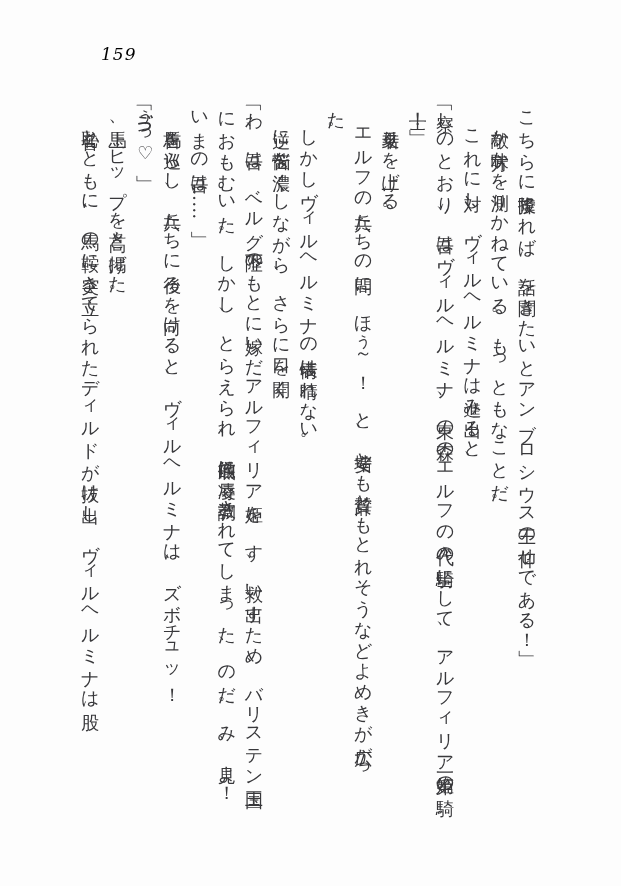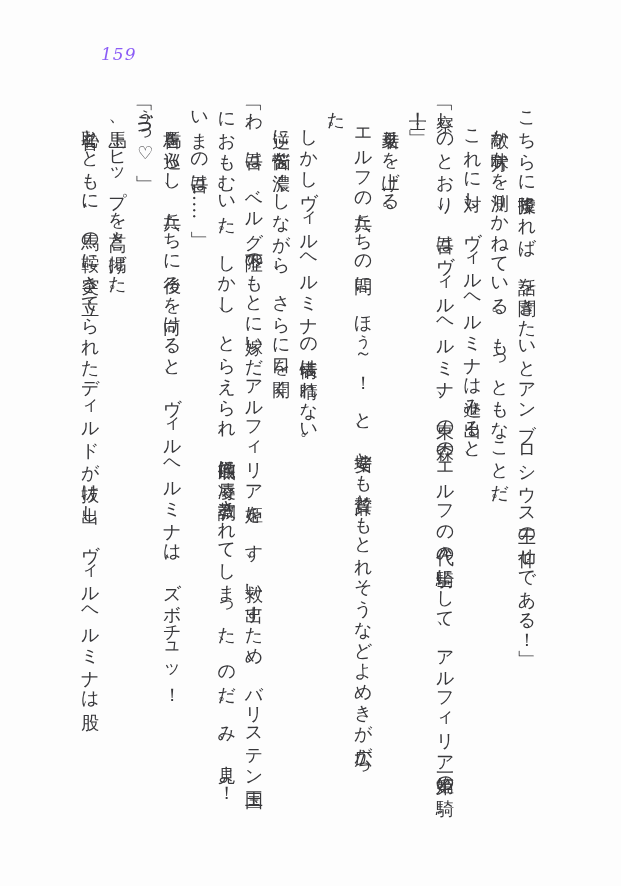--- a/index.html
+++ b/index.html
@@ -18,21 +18,21 @@
     background: #fdfdfd;
   }
   .page-number {
     position: absolute;
     left: 101px;
     top: 44px;
     font-family: "DejaVu Serif", "Liberation Serif", serif;
     font-style: italic;
     font-size: 17px;
     letter-spacing: 1px;
-    color: #8b5cf6;
+    color: #000000;
   }
   .text-block {
     position: absolute;
     top: 99px;
     right: 80px;
     height: 700px;
     writing-mode: vertical-rl;
     -webkit-writing-mode: vertical-rl;
     text-orientation: mixed;
     font-family: "DejaVu Serif", "Liberation Serif", serif;

